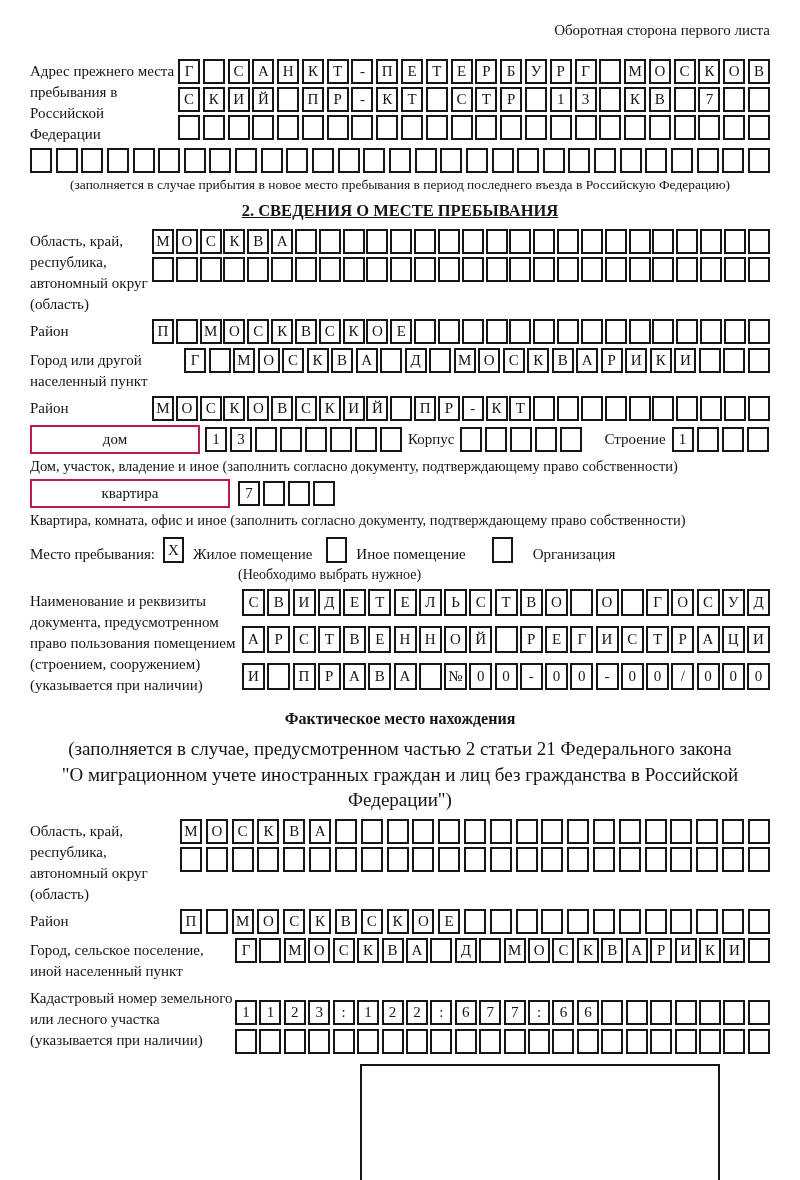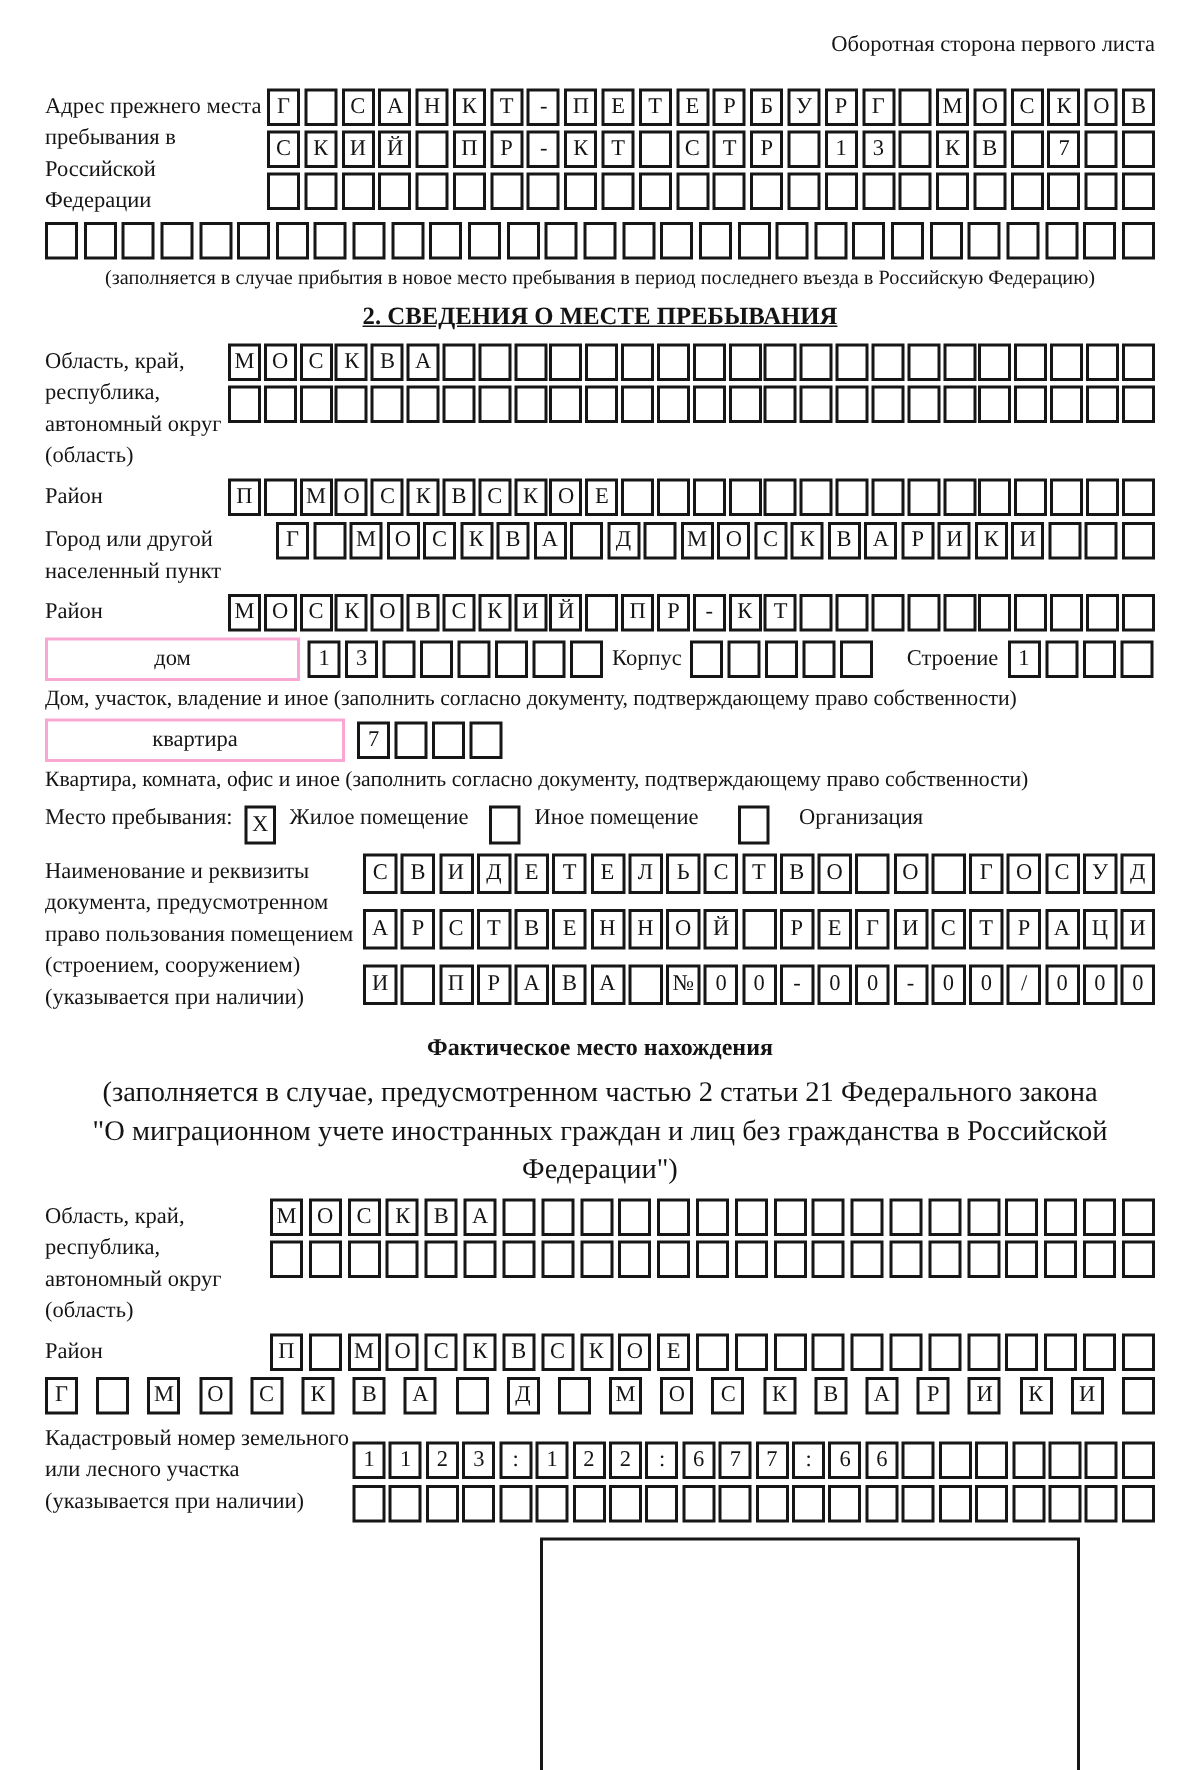--- a/index.html
+++ b/index.html
@@ -31,30 +31,30 @@
   .w212 { width:212px; flex:none; }
 
   .fullrow { margin-top:3px; }
   .caption { font-size:13.5px; text-align:center; margin-top:4px; }
   .caption-left { font-size:14.5px; text-align:left; margin-top:4px; }
 
   .sec-title { text-align:center; font-weight:bold; font-size:16.5px; margin:8px 0 8px 0;text-decoration:underline; }
 
   .house-row { display:flex; align-items:center; margin-top:4px; }
   .namebox {
-    border:2px solid #f9a8d4; height:29px;
+    border:2px solid #be185d; height:29px;
     display:flex; align-items:center; justify-content:center;
     font-size:15px;
   }
   .dom-box { width:170px; margin-right:5px; }
   .kv-box { width:200px; margin-right:8px; }
   .inline-cells { display:flex; gap:3px; }
   .inline-label { font-size:15px; margin:0 6px; white-space:nowrap;text-align:center; }
 
-  .chk-row { display:flex; align-items:flex-start; margin-top:8px; }
+  .chk-row { display:flex; align-items:flex-end; margin-top:8px; }
   .chk-label { font-size:15px; margin-right:8px; }
   .chk {
     width:21px; height:26px; border:2px solid #161616; flex:none;
     display:flex; align-items:center; justify-content:center; font-size:15px;
   }
   .chk-opt { font-size:15px; margin:0 10px 0 9px; }
   .chk-note { font-size:14px; margin:4px 0 6px 208px; }
 
   .doc-block { display:flex; margin-top:6px; }
   .doc-rows { flex:1; display:flex; flex-direction:column; gap:4px; }
@@ -396,20 +396,21 @@
 
   <div class="chk-row">
     <span class="chk-label">Место пребывания:</span>
     <span class="chk">X</span>
     <span class="chk-opt">Жилое помещение</span>
     <span class="chk" style="margin-left:4px;"></span>
     <span class="chk-opt">Иное помещение</span>
     <span class="chk" style="margin-left:16px;"></span>
     <span class="chk-opt" style="margin-left:20px;">Организация</span>
   </div>
+  <div class="chk-note">(Необходимо выбрать нужное)</div>
 
   <div class="doc-block">
     <div class="label w212">Наименование и реквизиты документа, предусмотренном право пользования помещением (строением, сооружением) (указывается при наличии)</div>
     <div class="doc-rows">
       <div class="cells">
           <span class="cell">С</span>
           <span class="cell">В</span>
           <span class="cell">И</span>
           <span class="cell">Д</span>
           <span class="cell">Е</span>
@@ -562,20 +563,21 @@
         <span class="cell"></span>
         <span class="cell"></span>
         <span class="cell"></span>
         <span class="cell"></span>
         <span class="cell"></span>
         <span class="cell"></span>
       </div>
   </div>
 
   <div class="field-row gap4">
+    <div class="label w205">Город, сельское поселение, иной населенный пункт</div>
     <div class="cells">
         <span class="cell">Г</span>
         <span class="cell"></span>
         <span class="cell">М</span>
         <span class="cell">О</span>
         <span class="cell">С</span>
         <span class="cell">К</span>
         <span class="cell">В</span>
         <span class="cell">А</span>
         <span class="cell"></span>

